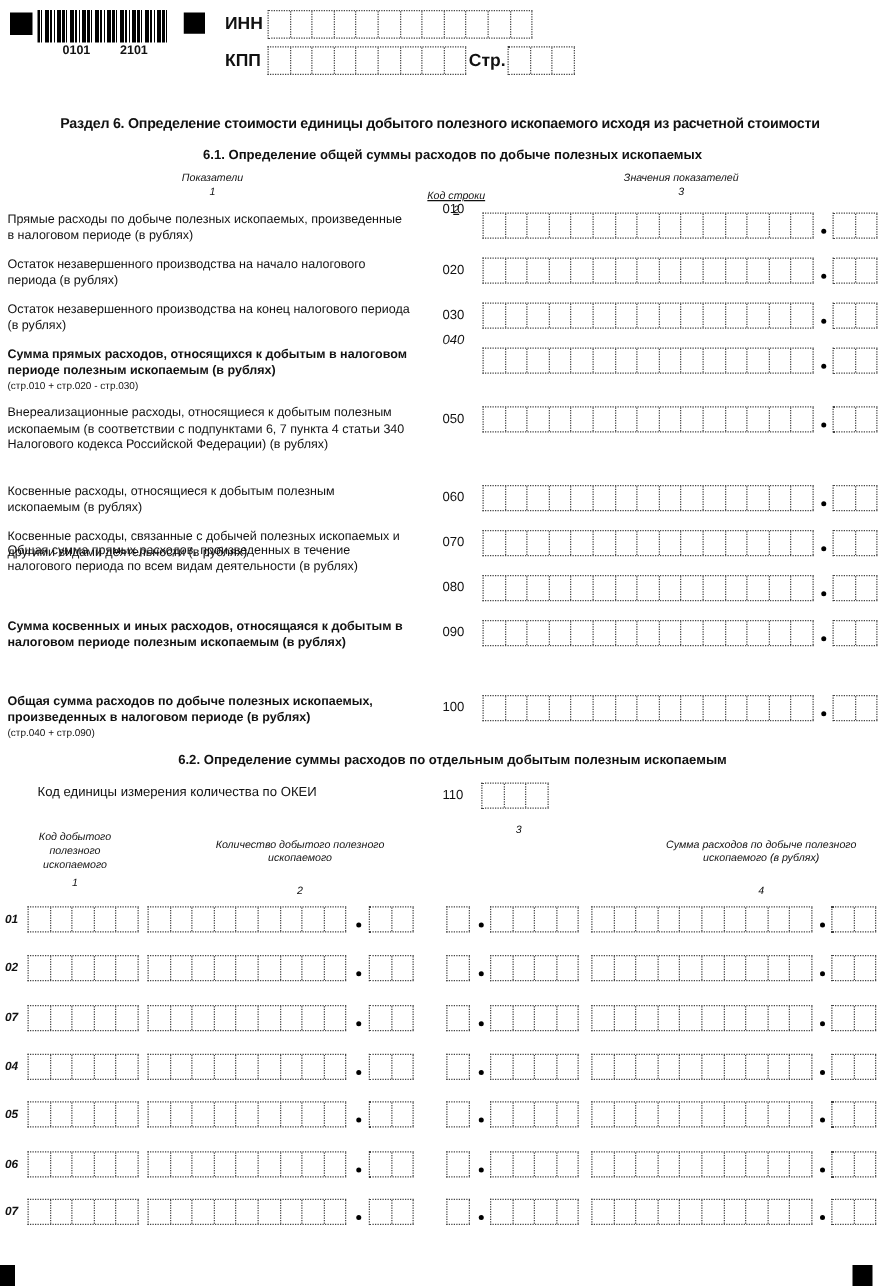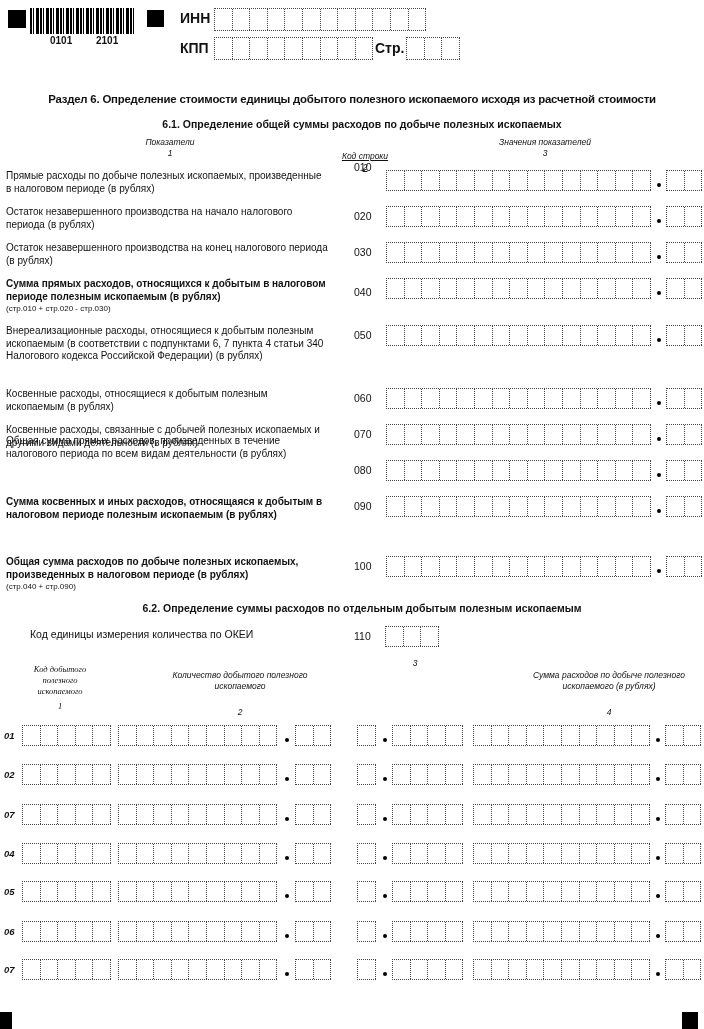--- a/index.html
+++ b/index.html
@@ -149,21 +149,21 @@
       <div class="cell"></div>
       <div class="cell"></div>
       <div class="cell"></div>
     </div>
     <div class="dot" style="left: 657px; top: 255px;"></div>
     <div class="cells" style="left: 666px; top: 242px;">
       <div class="cell"></div>
       <div class="cell"></div>
     </div>
     <div class="row-label bold" style="top: 278px;"><span>Сумма прямых расходов, относящихся к добытым в налоговом периоде полезным ископаемым (в рублях)</span><span class="note">(стр.010 + стр.020 - стр.030)</span></div>
-    <div class="code" style="top: 286px;">040</div>
+    <div class="code" style="top: 266px; font-style: italic;">040</div>
     <div class="cells" style="left: 386px; top: 278px;">
       <div class="cell"></div>
       <div class="cell"></div>
       <div class="cell"></div>
       <div class="cell"></div>
       <div class="cell"></div>
       <div class="cell"></div>
       <div class="cell"></div>
       <div class="cell"></div>
       <div class="cell"></div>
@@ -327,21 +327,21 @@
 
 <div class="h2" style="top:602px;left:10px;">6.2. Определение суммы расходов по отдельным добытым полезным ископаемым</div>
 <div class="abs" style="left:6px;top:628px;font-size:10.5px;padding-left:24px;">Код единицы измерения количества по ОКЕИ</div>
 <div class="abs" style="left:354px;top:630px;font-size:10.5px;">110</div>
 <div class="cells" style="left:385px;top:626px;">
   <div class="cell"></div>
     <div class="cell"></div>
     <div class="cell"></div>
 </div>
 
-<div class="colhead" style="left:25px;top:664px;width:70px;font-family:Liberation Serif, serif;">
+<div class="colhead" style="left:25px;top:664px;width:70px;">
   <div>Код добытого полезного ископаемого</div>
   <div style="margin-top:4px;">1</div>
 </div>
 <div class="colhead" style="left:155px;top:670px;width:170px;">
   <div>Количество добытого полезного ископаемого</div>
   <div style="margin-top:15px;">2</div>
 </div>
 <div class="colhead" style="left:340px;top:658px;width:150px;">
   <div>3</div>
 </div>

